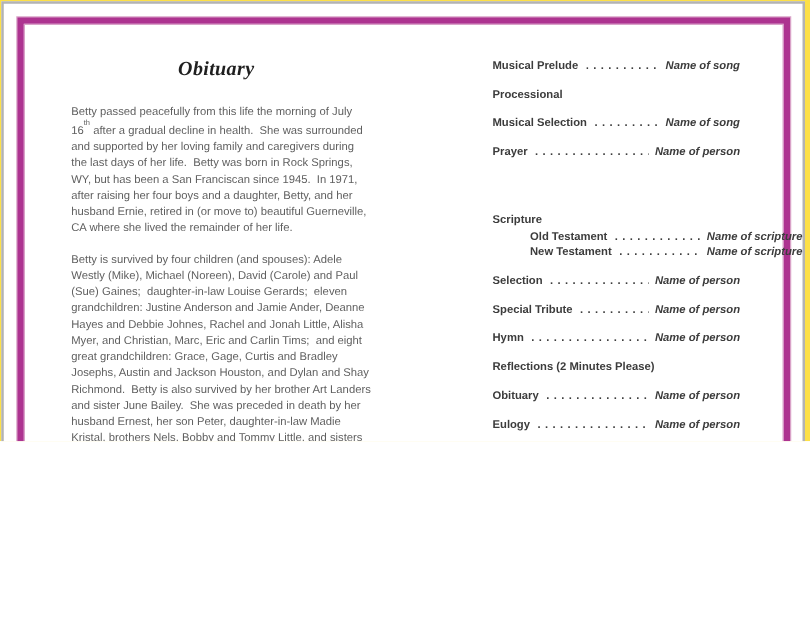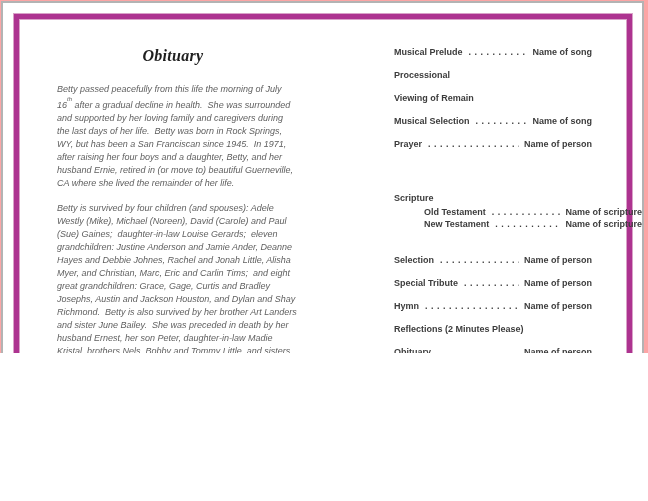--- a/index.html
+++ b/index.html
@@ -1,17 +1,17 @@
 <!DOCTYPE html>
 <html><head>
 <meta charset="utf-8">
 <style>
   html,body{margin:0;padding:0;background:#fff;}
   .canvas{
-    position:relative;width:648px;height:353px;background:#fca5a5;
+    position:relative;width:648px;height:353px;background:#fde047;
     font-family:"Liberation Sans",sans-serif;overflow:hidden;
   }
   .outer-frame{
     position:absolute;left:1px;top:1px;width:643px;height:487px;
     border:2px solid #b3b3b3;box-sizing:border-box;background:#ffffff;
   }
   .pink-border{
     position:absolute;left:11px;top:11px;width:618px;height:464px;
     border:5px solid #ad3390;box-sizing:border-box;
     box-shadow:0 0 0 1px #d9a2c8 inset, 0 0 0 1px #d9a2c8;
@@ -20,36 +20,36 @@
   .col-left{left:57px;width:272px;}
   .col-right{left:354px;width:238px;}
   h1.page-title{
     font-family:"Liberation Serif",serif;font-style:italic;font-weight:bold;
     font-size:16px;line-height:19px;margin:0 0 18px 0;text-align:center;
     color:#1f1f1f;letter-spacing:0.3px;
   }
   .col-left h1.page-title{width:232px;}
   .obit-para{
     margin:0 0 12px 0;white-space:pre-wrap;
-    color:#5f5f5f;font-size:9px;line-height:13px;font-style:italic;
+    color:#5f5f5f;font-size:9px;line-height:13px;
   }
   .obit-para sup{font-size:6px;position:relative;top:-3px;}
   .row{
     display:flex;align-items:baseline;
     font-size:9px;font-weight:bold;line-height:12px;
     color:#3c3c3c;margin-bottom:11px;padding-left:40px;
   }
   .row .lbl{white-space:nowrap;}
   .row .dots{
     flex:1;overflow:hidden;white-space:nowrap;
     margin:0 5px 0 6px;letter-spacing:0.5px;
   }
-  .row .val{white-space:nowrap;}
+  .row .val{white-space:nowrap;font-style:italic;}
   .row.group{margin-bottom:2px;margin-top:42px;}
-  .subgroup{margin-bottom:24px;}
+  .subgroup{margin-bottom:11px;}
   .row.sub{margin-left:30px;width:218px;margin-bottom:0;}
 </style>
 </head>
 <body>
 
 <div class="canvas">
   <div class="outer-frame">
     <div class="pink-border"></div>
   </div>
 
@@ -83,23 +83,20 @@
     <div class="row">
       <span class="lbl">Musical Prelude</span>
       <span class="dots">. . . . . . . . . . . . . . . . . . . . . . . . . . . . . . . . . . . . . . . .</span>
       <span class="val">Name of song</span>
     </div>
 
     <div class="row">
       <span class="lbl">Processional</span>
     </div>
 
-    <div class="row">
-      <span class="lbl">Viewing of Remain</span>
-    </div>
 
 
     <div class="row">
       <span class="lbl">Musical Selection</span>
       <span class="dots">. . . . . . . . . . . . . . . . . . . . . . . . . . . . . . . . . . . . . . . .</span>
       <span class="val">Name of song</span>
     </div>
 
     <div class="row">
       <span class="lbl">Prayer</span>

